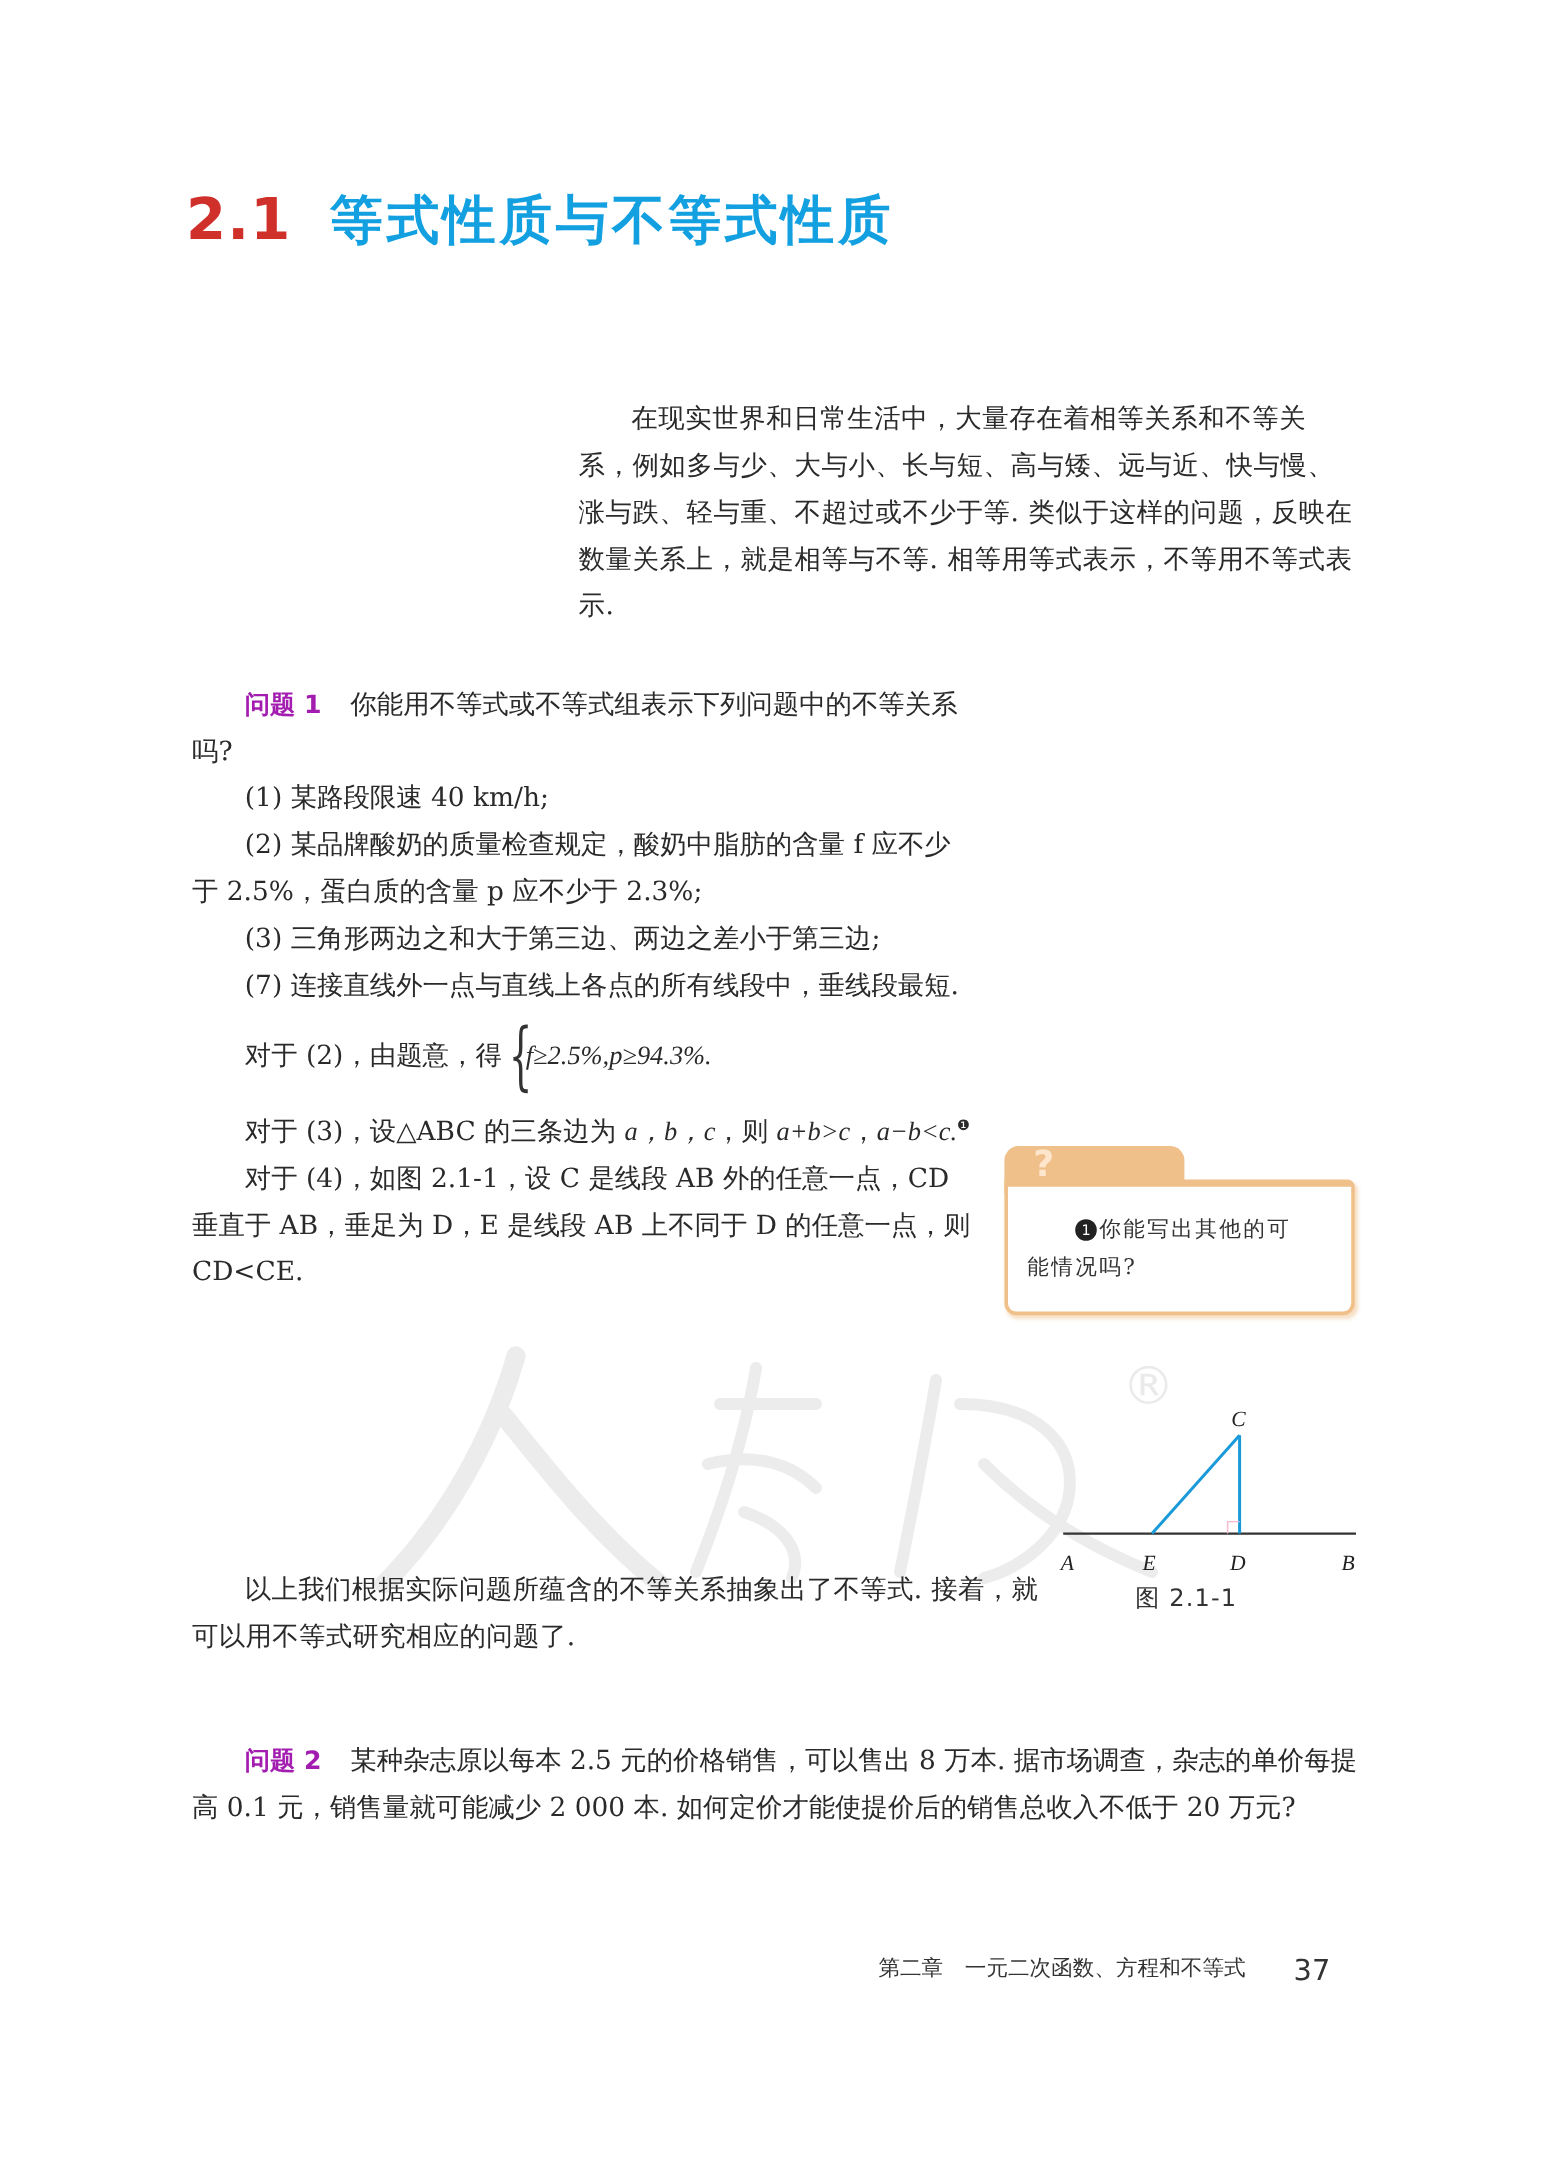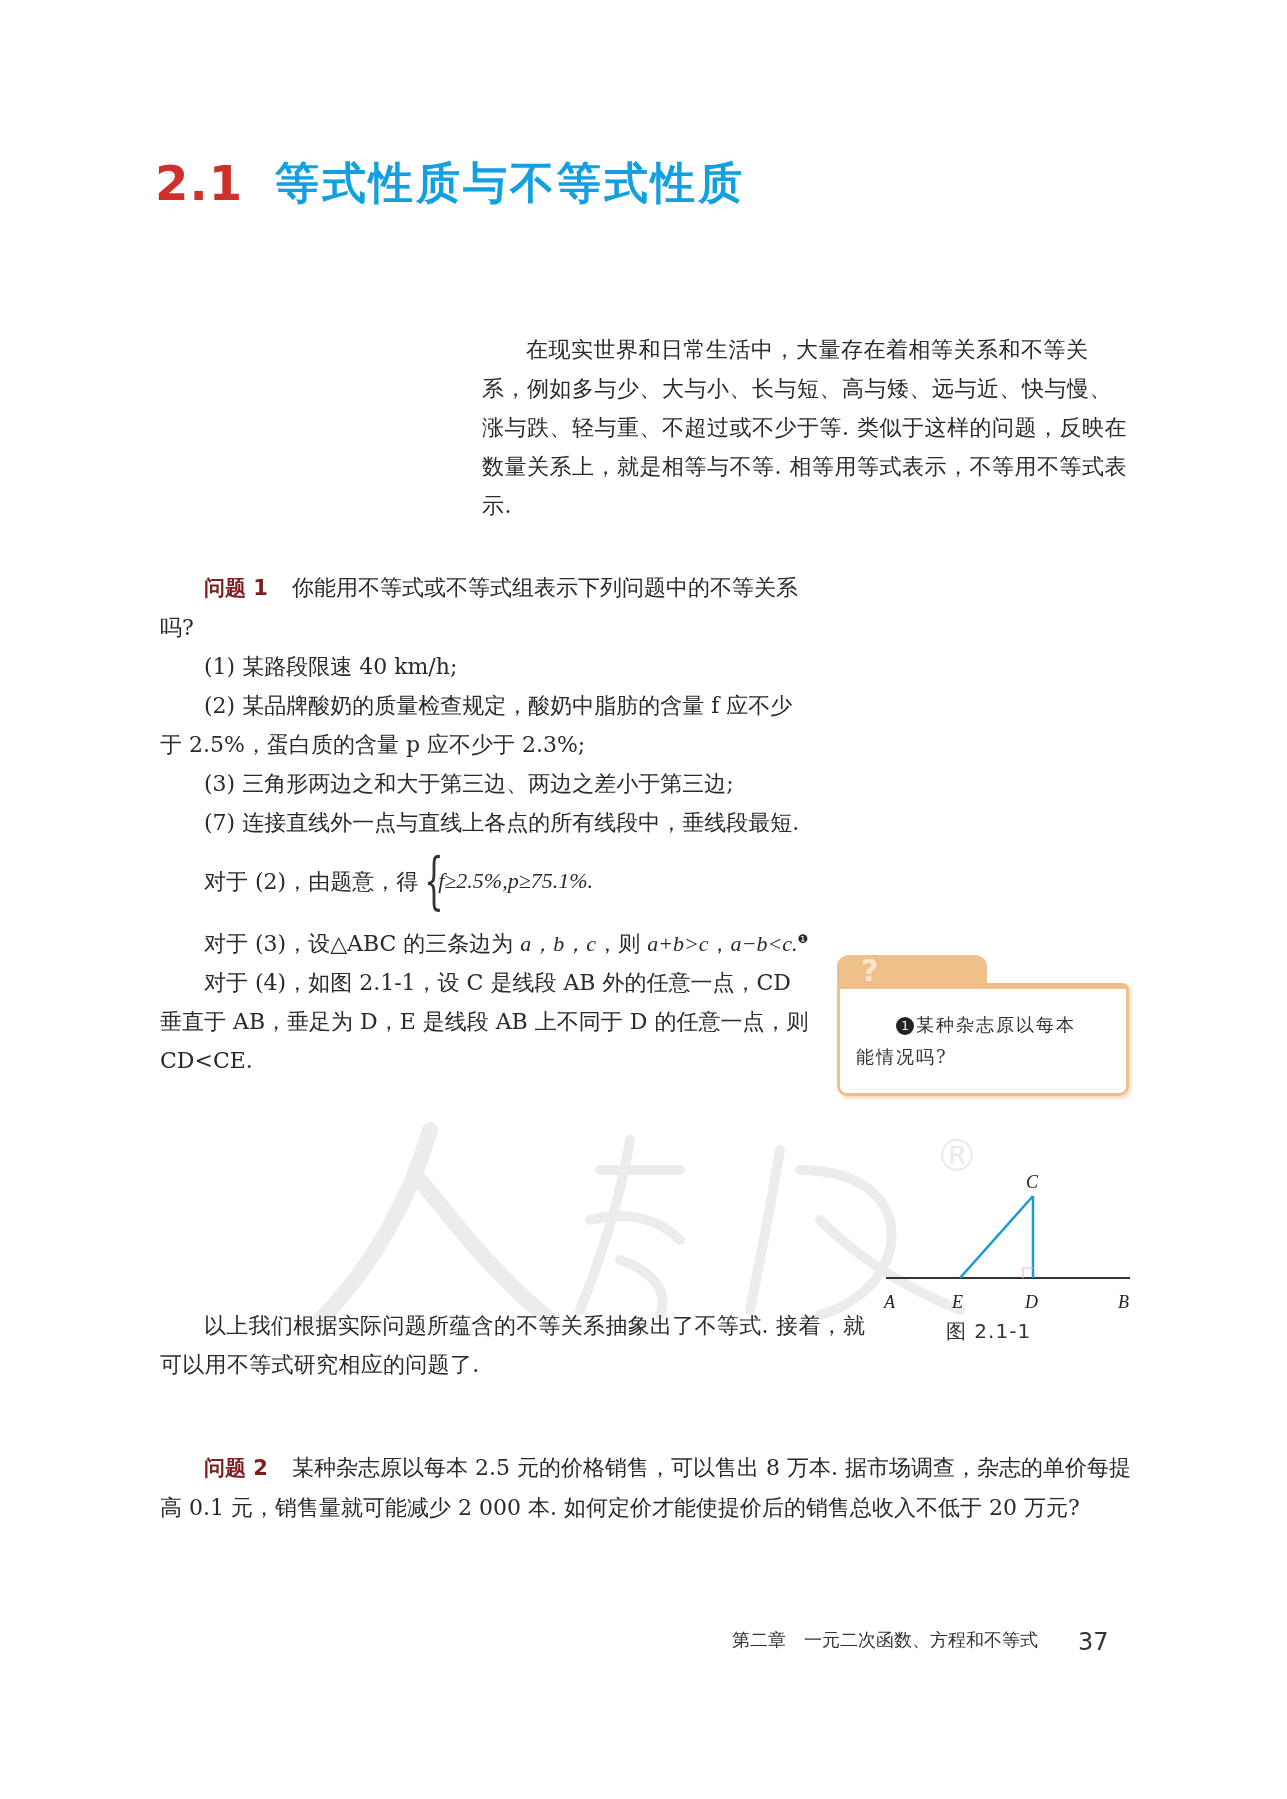--- a/index.html
+++ b/index.html
@@ -8,21 +8,21 @@
   .abs { position: absolute; }
   .title { left: 155px; top: 148px; height: 70px; display: flex; align-items: center;
            font-family: "DejaVu Sans", "Liberation Sans", sans-serif; font-weight: bold; }
   .title .num { color: #d0302a; font-size: 48px; letter-spacing: 1px; margin-right: 32px; }
   .title .txt { color: #12a0e0; font-size: 44px; letter-spacing: 3px; }
   .p { font-size: 22px; line-height: 39px; margin: 0; }
   .intro { left: 482px; top: 330px; width: 650px; }
   .intro .p { text-indent: 2em; letter-spacing: 0.5px; }
   .col { left: 160px; top: 568px; width: 650px; }
   .ind { text-indent: 2em; }
-  .blue { color: #7f1d1d; font-family: "DejaVu Sans", "Liberation Sans", sans-serif; font-weight: bold; font-size: 21px; }
+  .blue { color: #a21caf; font-family: "DejaVu Sans", "Liberation Sans", sans-serif; font-weight: bold; font-size: 21px; }
   .q-label { margin-right: 24px; }
   i.m { font-style: italic; font-family: "Liberation Serif", "DejaVu Serif", serif; }
   .brace-row { display: flex; align-items: center; height: 78px; }
   .brace-row .lead { padding-left: 2em; }
   .brace { font-size: 62px; line-height: 62px; font-weight: 200; color: #333; margin: 0 2px 0 2px; transform: scaleX(0.5); display: inline-block; width: 16px; }
   .brace-lines { display: flex; flex-direction: row; line-height: 36px; font-size: 22px; }
   .sup { font-size: 12px; vertical-align: super; }
   .note-box { left: 837px; top: 955px; width: 292px; height: 135px; }
   .note-tab { position: absolute; left: 0; top: 0; width: 150px; height: 40px; background: #f0c08a;
               border-radius: 12px 12px 0 0; }
@@ -69,38 +69,38 @@
   <p class="p ind">(2) 某品牌酸奶的质量检查规定，酸奶中脂肪的含量 f 应不少于 2.5%，蛋白质的含量 p 应不少于 2.3%;</p>
   <p class="p ind">(3) 三角形两边之和大于第三边、两边之差小于第三边;</p>
   <p class="p ind">(7) 连接直线外一点与直线上各点的所有线段中，垂线段最短.</p>
 
 
   <div class="brace-row">
     <span class="p lead">对于 (2)，由题意，得</span>
     <span class="brace">{</span>
     <span class="brace-lines">
       <i class="m">f≥2.5%,</i>
-      <i class="m">p≥75.1%.</i>
+      <i class="m">p≥94.3%.</i>
     </span>
   </div>
 
   <p class="p ind">
     <span>对于 (3)，设△ABC 的三条边为 </span><i class="m">a，b，c</i><span>，则 </span><i class="m">a+b&gt;c</i><span>，</span><i class="m">a−b&lt;c.</i><span class="sup">❶</span>
   </p>
 
   <p class="p ind">对于 (4)，如图 2.1-1，设 C 是线段 AB 外的任意一点，CD 垂直于 AB，垂足为 D，E 是线段 AB 上不同于 D 的任意一点，则 CD&lt;CE.</p>
 </div>
 
 <div class="abs note-box">
   <div class="note-tab">
     <span class="qmark">?</span>
   </div>
   <div class="note-body">
     <div class="note-text">
-      <span class="circ">1</span><span>某种杂志原以每本</span><br>
+      <span class="circ">1</span><span>你能写出其他的可</span><br>
       <span>能情况吗?</span>
     </div>
   </div>
 </div>
 
 <svg class="abs fig" viewBox="0 0 260 180">
   <line x1="8" y1="118" x2="252" y2="118" stroke="#333" stroke-width="2"></line>
   <line x1="82" y1="118" x2="155" y2="36" stroke="#1a9ad8" stroke-width="2.5"></line>
   <line x1="155" y1="36" x2="155" y2="118" stroke="#1a9ad8" stroke-width="2.5"></line>
   <polyline points="145,118 145,108 155,108" fill="none" stroke="#f4b8d0" stroke-width="1.2"></polyline>

